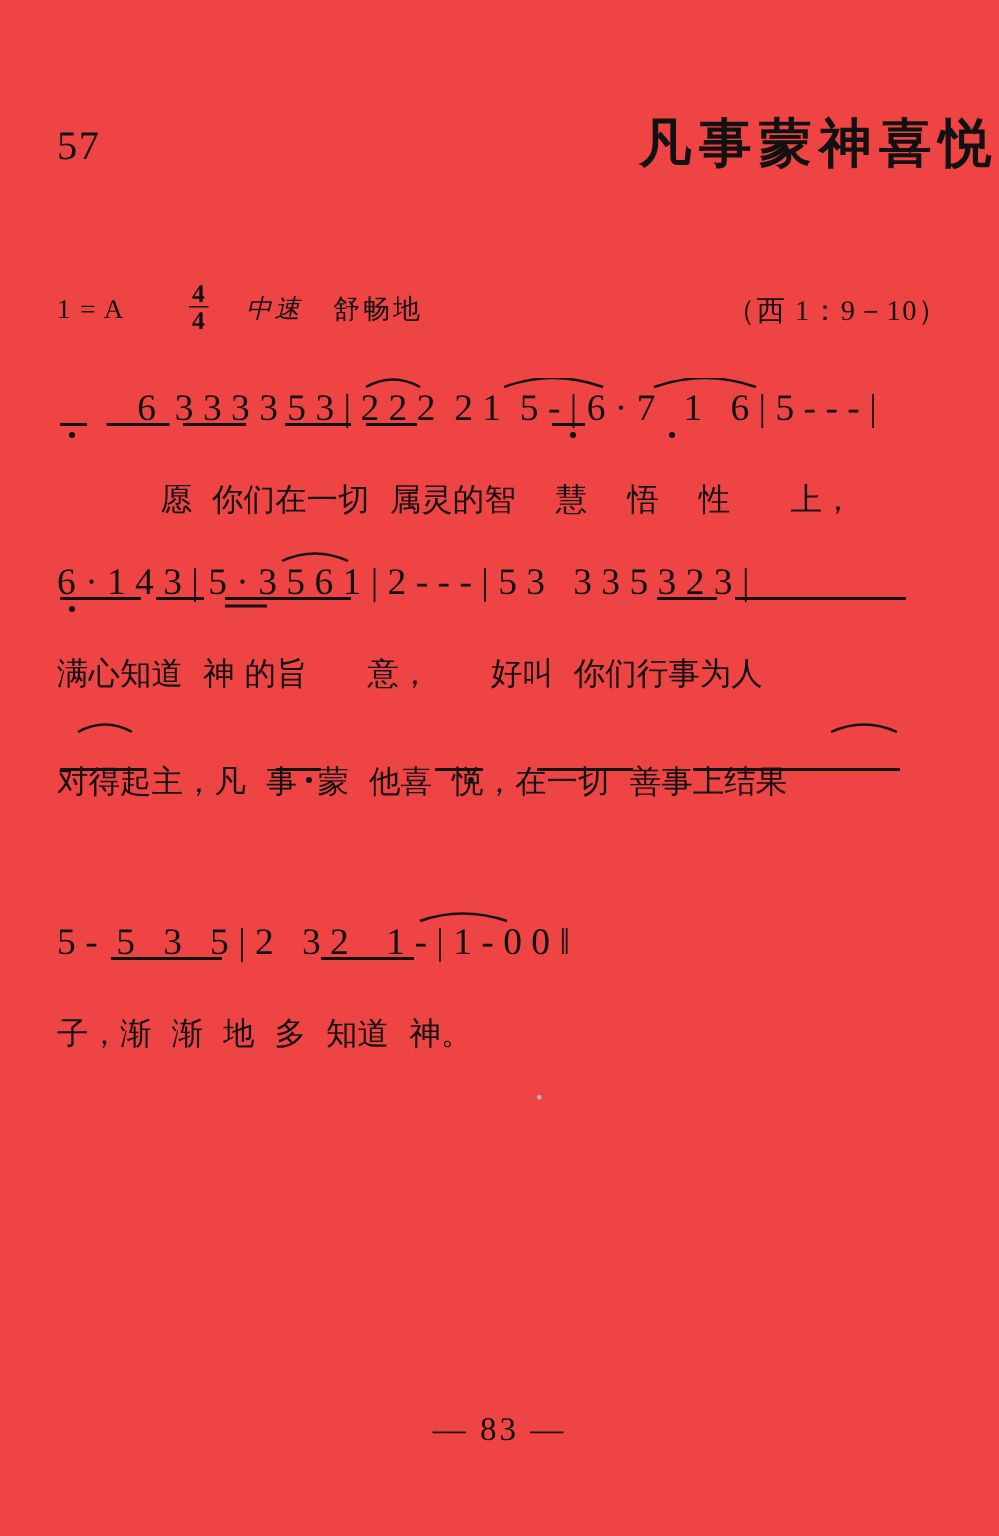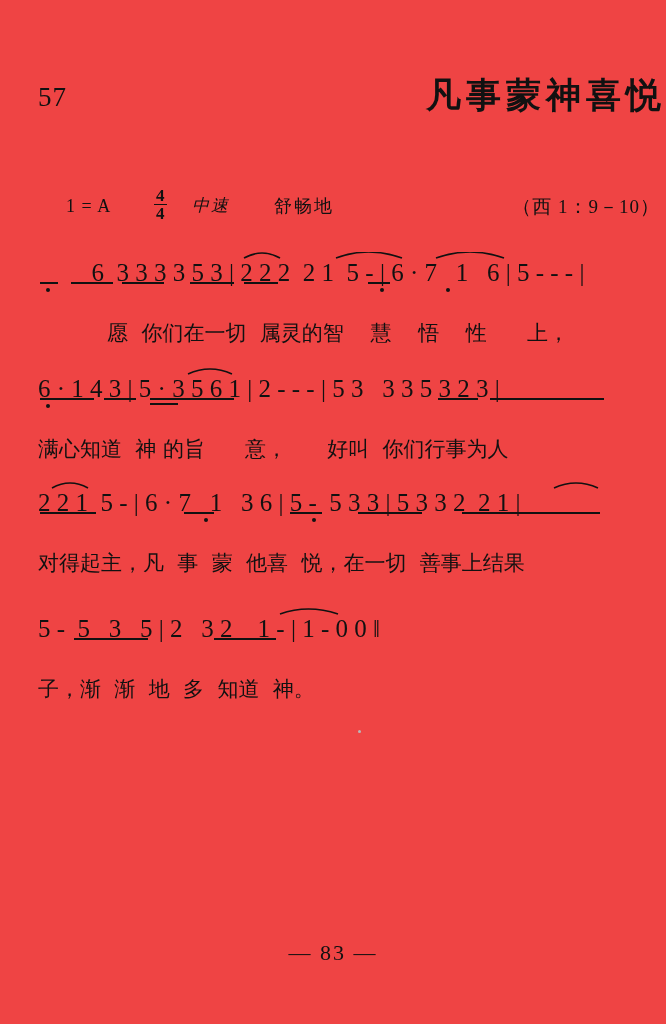--- a/index.html
+++ b/index.html
@@ -42,21 +42,20 @@
     letter-spacing: 5px;
   }
 
   
   .meta-row {
     position: absolute;
     left: 38px;
     top: 188px;
     width: 594px;
     height: 34px;
-    margin-left: 28px;
   }
   .key-sig {
     position: absolute;
     left: 0;
     top: 8px;
     font-size: 18px;
     font-family: "Liberation Serif", serif;
     letter-spacing: 1px;
   }
   .time-sig {
@@ -81,21 +80,21 @@
     position: absolute;
     left: 126px;
     top: 6px;
     font-family: "DejaVu Serif", serif;
     font-size: 17px;
     letter-spacing: 2px;
     font-style: italic;
   }
   .expression {
     position: absolute;
-    left: 208px;
+    left: 184px;
     top: 6px;
     font-family: "DejaVu Serif", serif;
     font-size: 18px;
     letter-spacing: 2px;
   }
   .scripture {
     position: absolute;
     right: 0;
     top: 6px;
     font-family: "Liberation Serif", serif;
@@ -211,21 +210,20 @@
       <line x1="112" y1="31" x2="196" y2="31" stroke="#111" stroke-width="2"></line>
       <line x1="112" y1="36" x2="140" y2="36" stroke="#111" stroke-width="2"></line>
       <path d="M150 6 Q172 -4 194 6" fill="none" stroke="#111" stroke-width="1.6"></path>
       <line x1="400" y1="31" x2="440" y2="31" stroke="#111" stroke-width="2"></line>
       <line x1="452" y1="31" x2="566" y2="31" stroke="#111" stroke-width="2"></line>
     </svg>
     <div class="lyrics">满心知道  神 的旨      意，      好叫  你们行事为人</div>
   </div>
 
   <div class="system sys3">
-    <div class="notes">2 2 1  5 - | 6 · 7   1   3 6 | 5 -  5 3 3 | 5 3 3 2  2 1 |</div>
     <svg class="sysfig" width="600" height="46">
       <line x1="2" y1="31" x2="58" y2="31" stroke="#111" stroke-width="2"></line>
       <path d="M14 6 Q32 -4 50 6" fill="none" stroke="#111" stroke-width="1.6"></path>
       <line x1="146" y1="31" x2="176" y2="31" stroke="#111" stroke-width="2"></line>
       <circle cx="168" cy="38" r="2" fill="#111"></circle>
       <line x1="252" y1="31" x2="284" y2="31" stroke="#111" stroke-width="2"></line>
       <circle cx="276" cy="38" r="2" fill="#111"></circle>
       <line x1="320" y1="31" x2="384" y2="31" stroke="#111" stroke-width="2"></line>
       <line x1="424" y1="31" x2="562" y2="31" stroke="#111" stroke-width="2"></line>
       <path d="M516 6 Q538 -4 560 6" fill="none" stroke="#111" stroke-width="1.6"></path>

